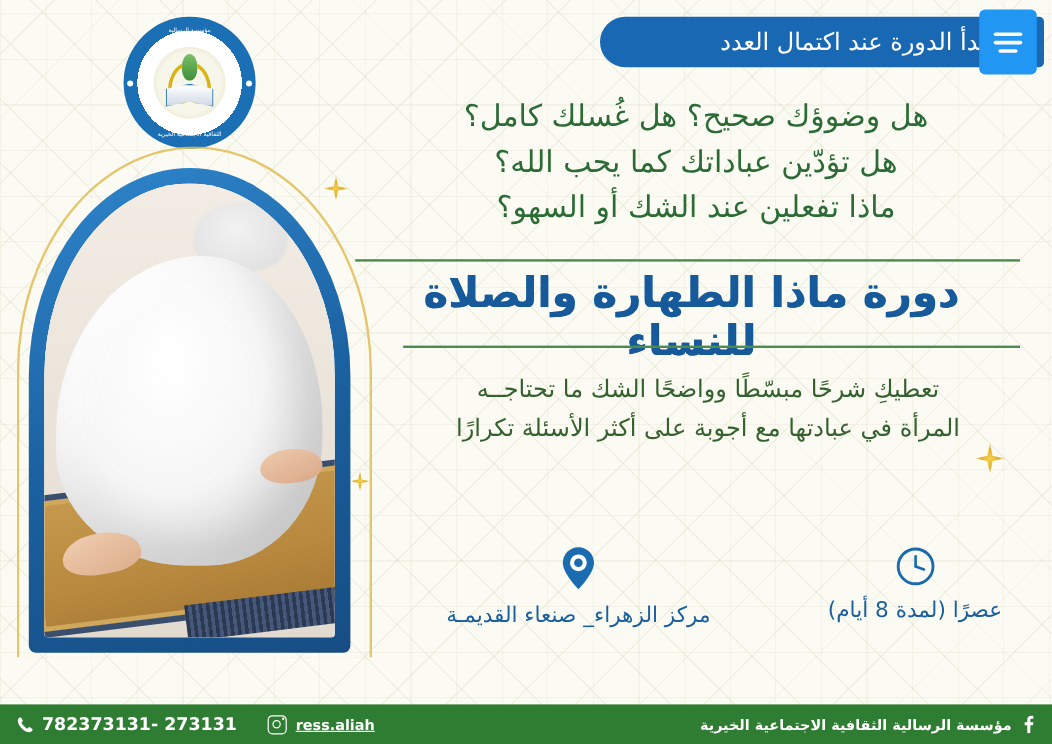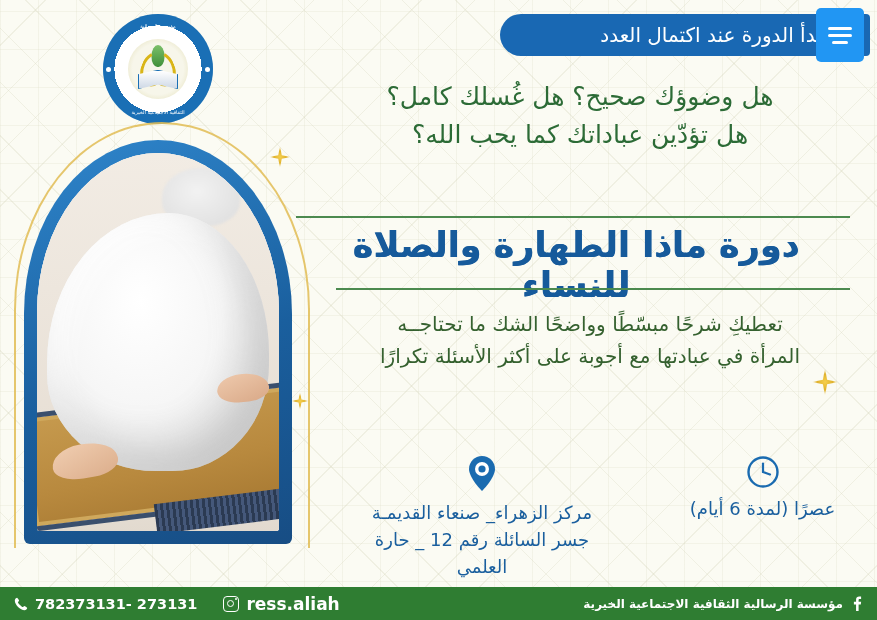--- a/index.html
+++ b/index.html
@@ -335,21 +335,21 @@
     display: flex;
     align-items: center;
     gap: 7px;
     color: #ffffff;
     font-size: 14px;
     font-weight: bold;
     white-space: nowrap;
   }
   .f-org { font-size: 12px; }
   .f-phone { direction: ltr; font-size: 14.5px; }
-  .f-handle { direction: ltr; font-size: 17px; }
+  .f-handle { direction: ltr; font-size: 12px; text-decoration: underline; }
   .f-spacer { flex: 1; }
   .ig-box {
     width: 14px; height: 14px;
     border: 1.7px solid #ffffff;
     border-radius: 4px;
     position: relative;
   }
   .ig-box::after {
     content: "";
     position: absolute; left: 3px; top: 3px;
@@ -412,51 +412,51 @@
     </div>
   </div>
 
   <div class="spark" style="left:269px; top:146px; width:22px; height:22px;"></div>
   <div class="spark" style="left:812px; top:368px; width:26px; height:28px;"></div>
   <div class="spark" style="left:291px; top:392px; width:18px; height:18px;"></div>
 
   <div class="questions">
     <div>هل وضوؤك صحيح؟ هل غُسلك كامل؟</div>
     <div>هل تؤدّين عباداتك كما يحب الله؟</div>
+    <div>ماذا تفعلين عند الشك أو السهو؟</div>
   </div>
 
   <div class="rule rule-top"></div>
   <div class="main-title">دورة ماذا الطهارة والصلاة للنساء</div>
   <div class="rule rule-bot"></div>
 
   <div class="desc">
     <div>تعطيكِ شرحًا مبسّطًا وواضحًا الشك ما تحتاجــه</div>
     <div>المرأة في عبادتها مع أجوبة على أكثر الأسئلة تكرارًا</div>
   </div>
 
   <div class="info info-place">
     <svg class="icon-svg" width="30" height="38" viewBox="0 0 30 38">
       <path d="M15 1 C7.8 1 2 6.8 2 14 C2 23 15 36 15 36 C15 36 28 23 28 14 C28 6.8 22.2 1 15 1 Z" fill="#1a6bb0"></path>
       <circle cx="15" cy="14" r="7" fill="#ffffff"></circle>
       <circle cx="15" cy="14" r="3.6" fill="#1a6bb0"></circle>
     </svg>
     <div class="info-lines">
       <div>مركز الزهراء_ صنعاء القديمـة</div>
-      <div>جسر السائلة رقم 12 _ حارة العلمي</div>
     </div>
   </div>
 
   <div class="info info-time">
     <svg class="icon-svg" width="34" height="34" viewBox="0 0 34 34">
       <circle cx="17" cy="17" r="14.5" fill="none" stroke="#1a6bb0" stroke-width="2.4"></circle>
       <line x1="17" y1="17" x2="17" y2="8.5" stroke="#1a6bb0" stroke-width="2.2" stroke-linecap="round"></line>
       <line x1="17" y1="17" x2="24" y2="19.5" stroke="#1a6bb0" stroke-width="2.2" stroke-linecap="round"></line>
     </svg>
     <div class="info-lines">
-      <div>عصرًا (لمدة 6 أيام)</div>
+      <div>عصرًا (لمدة 8 أيام)</div>
     </div>
   </div>
 
   <div class="footer">
     <div class="f-item">
       <svg width="13" height="15" viewBox="0 0 13 15">
         <path d="M8.6 15 V8.4 h2.2 l0.35-2.6 H8.6 V4.15 c0-0.75 0.2-1.26 1.3-1.26 H11.1 V0.56 C10.86 0.53 10.1 0.46 9.2 0.46 c-1.86 0-3.14 1.14-3.14 3.23 V5.8 H3.9 v2.6 h2.16 V15 Z" fill="#ffffff"></path>
       </svg>
       <span class="f-org">مؤسسة الرسالية الثقافية الاجتماعية الخيرية</span>
     </div>

